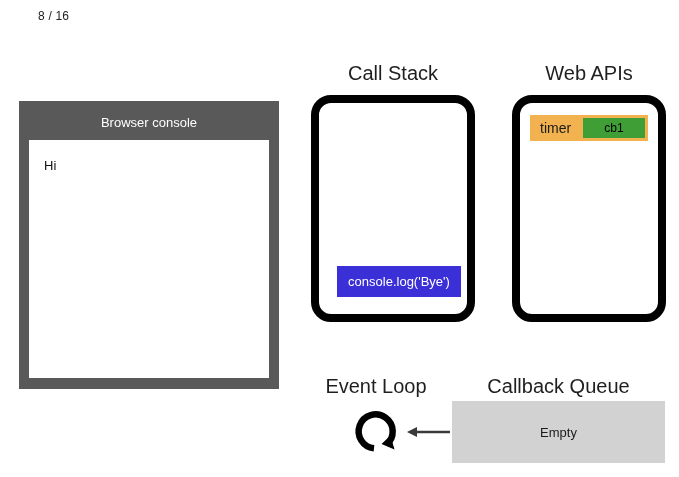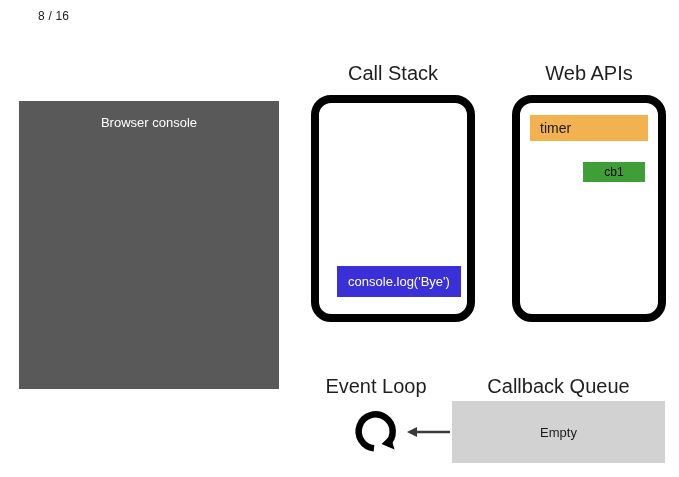--- a/index.html
+++ b/index.html
@@ -146,21 +146,20 @@
     top: 3px;
     width: 62px;
     height: 20px;
     background: #3f9e35;
     color: #000000;
     font-size: 12px;
     display: flex;
     align-items: center;
     justify-content: center;
     box-sizing: border-box;
-    margin-top: 44px;
   }
 
   
   #event-loop-heading {
     left: 318px;
     top: 375px;
     width: 116px;
   }
   #event-loop-icon {
     position: absolute;
@@ -200,20 +199,23 @@
     color: #1a1a1a;
   }
 </style>
 </head>
 <body>
 
 <div id="slide-counter">8 / 16</div>
 
 <div id="browser-console">
   <div id="browser-console-title">Browser console</div>
+  <div id="browser-console-output">
+    <div id="console-log-line">Hi</div>
+  </div>
 </div>
 
 <div class="panel-heading" id="call-stack-heading">Call Stack</div>
 <div id="call-stack-box">
   <div id="call-stack-frame-0">console.log('Bye')</div>
 </div>
 
 <div class="panel-heading" id="web-apis-heading">Web APIs</div>
 <div id="web-apis-box">
   <div id="web-api-task-timer">

